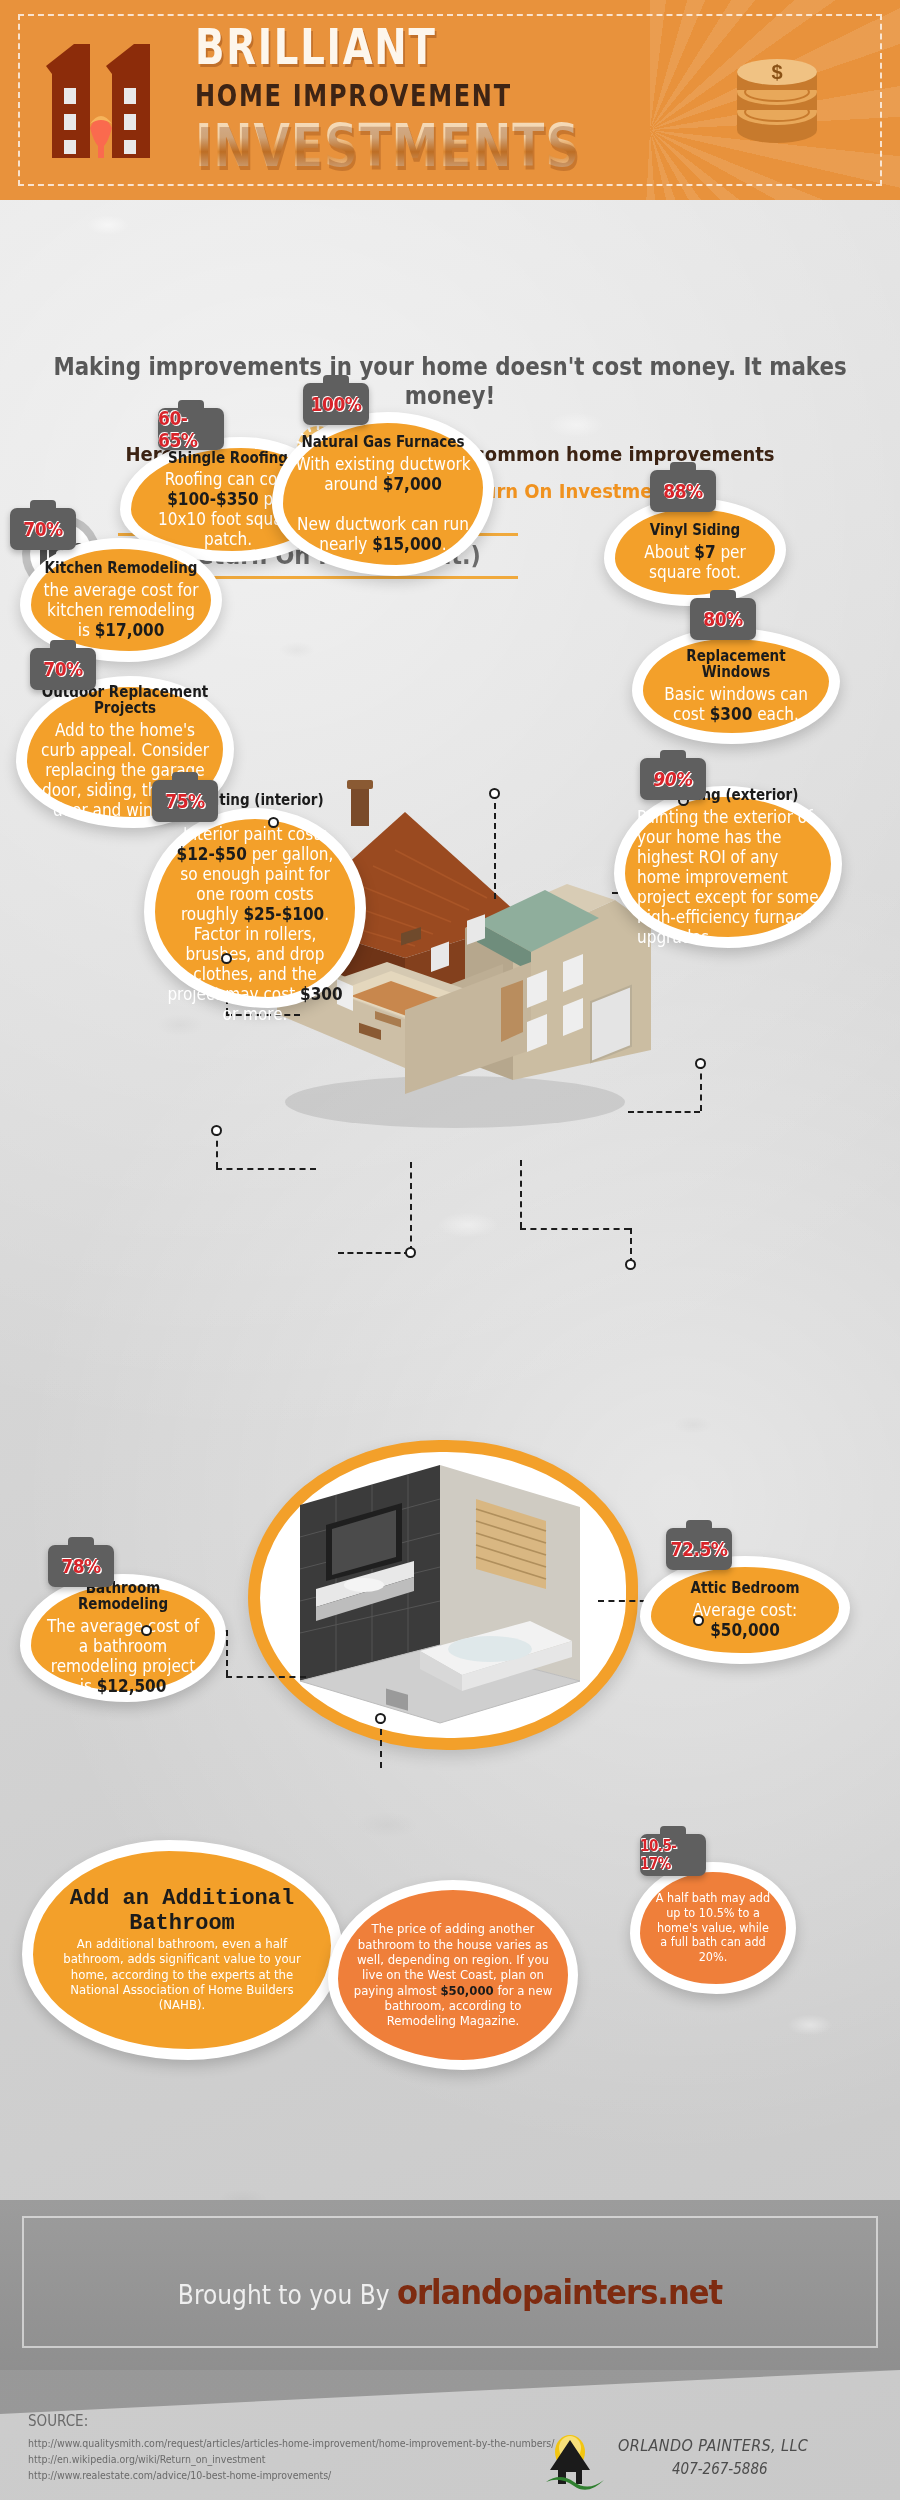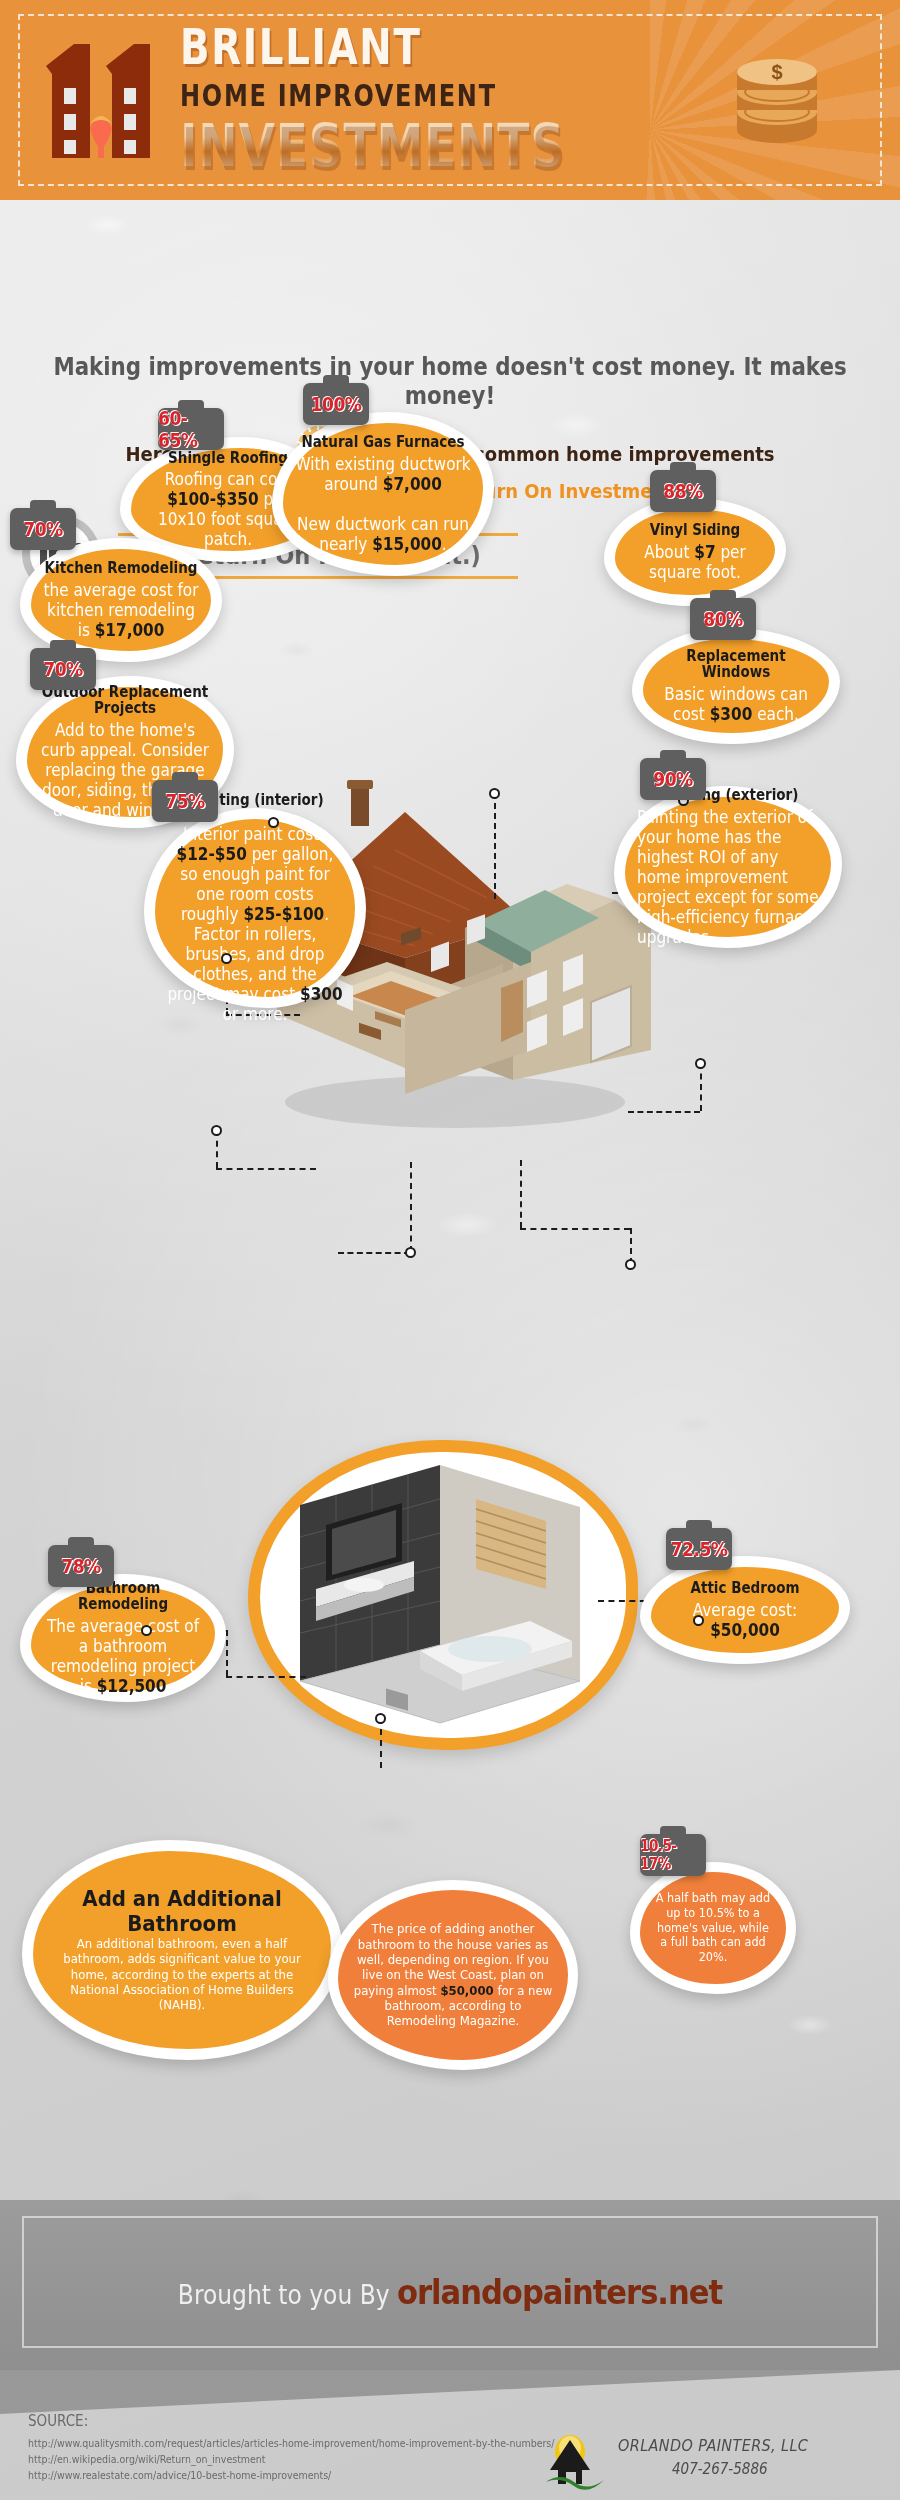--- a/index.html
+++ b/index.html
@@ -68,21 +68,21 @@
     position: absolute;
     left: 18px; top: 14px; right: 18px; bottom: 14px;
     border: 2px dashed rgba(255,255,255,.75);
     pointer-events: none;
   }
   .bignum {
     position: absolute; left: 38px; top: 36px;
     width: 150px; height: 130px;
   }
   .title-wrap {
-    position: absolute; left: 180px; top: 22px;
+    position: absolute; left: 195px; top: 22px;
   }
   .t-brilliant {
     font-family: "Liberation Sans Narrow", "DejaVu Sans Condensed", "Liberation Sans", sans-serif;
     font-weight: 700;
     font-size: 50px;
     letter-spacing: 2px;
     color: #fdf6ec;
     text-shadow: 2px 3px 0 rgba(120,50,10,.35);
     line-height: 1;
     transform: scaleX(0.86);
@@ -569,21 +569,21 @@
   <div class="tag" style="left:152px; top:780px;">
     <span>75%</span>
   </div>
   <div class="blob" style="left:144px; top:808px; width:222px; height:200px;
               border-radius: 50% 50% 44% 56% / 52% 50% 50% 48%; gap: 12px;">
     <div class="b-title">Painting (interior)</div>
     <div class="b-body">Interior paint costs <b>$12-$50</b> per gallon, so enough paint for one room costs roughly <b>$25-$100</b>. Factor in rollers, brushes, and drop clothes, and the project may cost <b>$300</b> or more.</div>
   </div>
   <div class="dot" style="left:405px; top:1247px;"></div>
 
-  <div class="tag" style="left:640px; top:758px;">
+  <div class="tag" style="left:640px; top:758px;font-style:italic;">
     <span>90%</span>
   </div>
   <div class="blob" style="left:614px; top:786px; width:228px; height:162px; text-align:left;
               border-radius: 48% 52% 50% 50% / 54% 48% 52% 46%;">
     <div class="b-title" style="text-align:center">Painting (exterior)</div>
     <div class="b-body">Painting the exterior of your home has the highest ROI of any home improvement project except for some high-efficiency furnace upgrades.</div>
   </div>
   <div class="dot" style="left:625px; top:1259px;"></div>
 
   <div class="tag" style="left:48px; top:1545px;">
@@ -609,21 +609,21 @@
   <div class="tag small" style="left:640px; top:1834px;">
     <span>10.5-17%</span>
   </div>
   <div class="blob" style="left:630px; top:1862px; width:166px; height:132px; background:#ef7f3a; border-width:10px;
               border-radius: 50% 50% 48% 52% / 54% 50% 50% 46%;">
     <div class="b-body" style="font-size:12.5px;">A half bath may add up to 10.5% to a home's value, while a full bath can add 20%.</div>
   </div>
 
   <div class="blob" style="left:22px; top:1840px; width:320px; height:220px; padding:14px 26px;
               border-radius: 46% 54% 48% 52% / 52% 48% 52% 48%;">
-    <div class="b-title" style="font-size:22px; line-height:1.1; margin-bottom:0;">Add an Additional Bathroom</div>
+    <div class="b-title" style="font-size:22px; line-height:1.1; margin-bottom:0;font-family:Liberation Mono, monospace;">Add an Additional Bathroom</div>
     <div class="b-body" style="font-size:13px;">An additional bathroom, even a half bathroom, adds significant value to your home, according to the experts at the National Association of Home Builders (NAHB).</div>
   </div>
   <div class="dot" style="left:375px; top:1713px;"></div>
 
   <div class="blob" style="left:328px; top:1880px; width:250px; height:190px; background:#ef7f3a; border-width:10px;
               border-radius: 50% 50% 46% 54% / 52% 50% 50% 48%;">
     <div class="b-body" style="font-size:13px;">The price of adding another bathroom to the house varies as well, depending on region. If you live on the West Coast, plan on paying almost <b>$50,000</b> for a new bathroom, according to Remodeling Magazine.</div>
   </div>
 
   <div class="gray-band">

